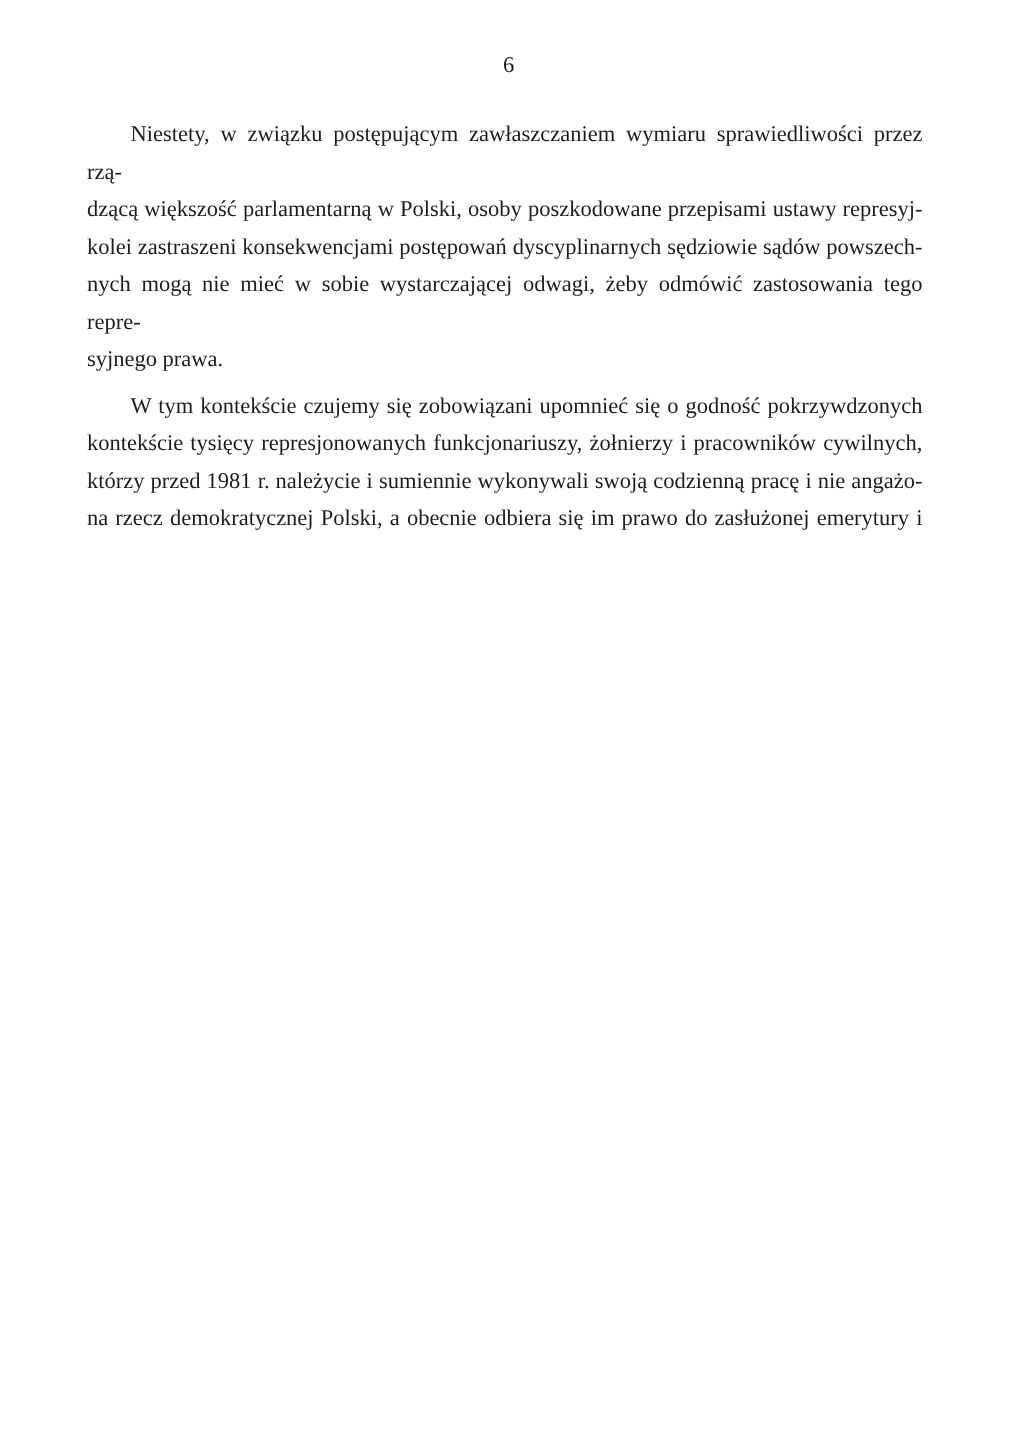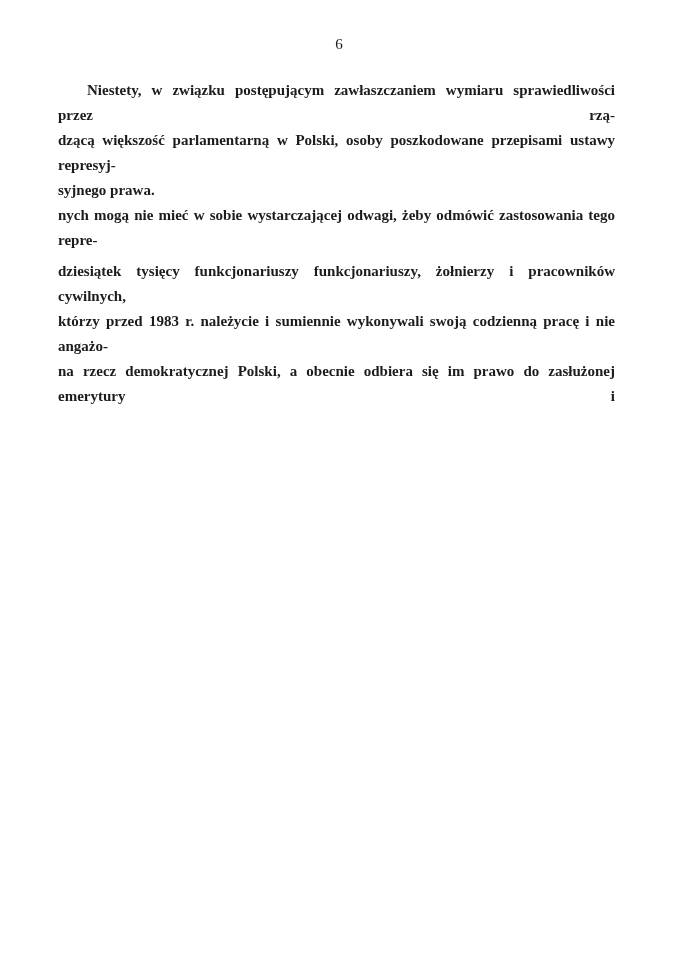--- a/index.html
+++ b/index.html
@@ -27,21 +27,20 @@
     width: 678px;
     text-align: center;
     font-size: 15px;
     line-height: 20px;
   }
   .content {
     position: absolute;
     left: 58px;
     top: 78px;
     width: 557px;
-    font-weight: bold;
   }
   .para {
     margin: 0;
   }
   .para + .para {
     margin-top: 6px;
   }
   .line {
     font-size: 15px;
     line-height: 25px;
@@ -61,25 +60,27 @@
 
 <div class="sheet">
 
   <div class="page-number">6</div>
 
   <div class="content">
 
     <div class="para">
       <div class="line first">Niestety, w związku postępującym zawłaszczaniem wymiaru sprawiedliwości przez rzą-</div>
       <div class="line">dzącą większość parlamentarną w Polski, osoby poszkodowane przepisami ustawy represyj-</div>
+      <div class="line">kolei zastraszeni konsekwencjami postępowań dyscyplinarnych sędziowie sądów powszech-</div>
+      <div class="line">nych mogą nie mieć w sobie wystarczającej odwagi, żeby odmówić zastosowania tego repre-</div>
       <div class="line last">syjnego prawa.</div>
-      <div class="line">nych mogą nie mieć w sobie wystarczającej odwagi, żeby odmówić zastosowania tego repre-</div>
     </div>
 
     <div class="para">
-      <div class="line">dziesiątek tysięcy funkcjonariuszy funkcjonariuszy, żołnierzy i pracowników cywilnych,</div>
-      <div class="line">którzy przed 1983 r. należycie i sumiennie wykonywali swoją codzienną pracę i nie angażo-</div>
+      <div class="line first">W tym kontekście czujemy się zobowiązani upomnieć się o godność pokrzywdzonych</div>
+      <div class="line">kontekście tysięcy represjonowanych funkcjonariuszy, żołnierzy i pracowników cywilnych,</div>
+      <div class="line">którzy przed 1981 r. należycie i sumiennie wykonywali swoją codzienną pracę i nie angażo-</div>
       <div class="line">na rzecz demokratycznej Polski, a obecnie odbiera się im prawo do zasłużonej emerytury i</div>
     </div>
 
   </div>
 
 </div>
 
 </body></html>

